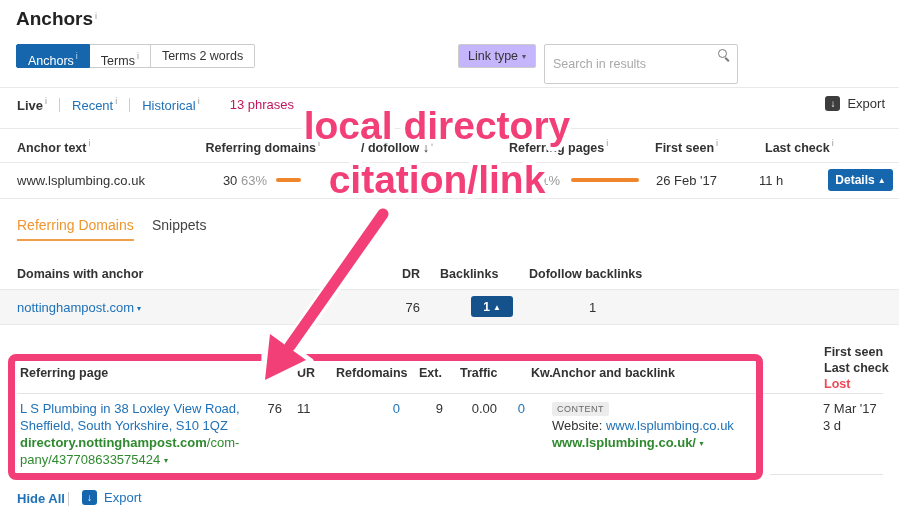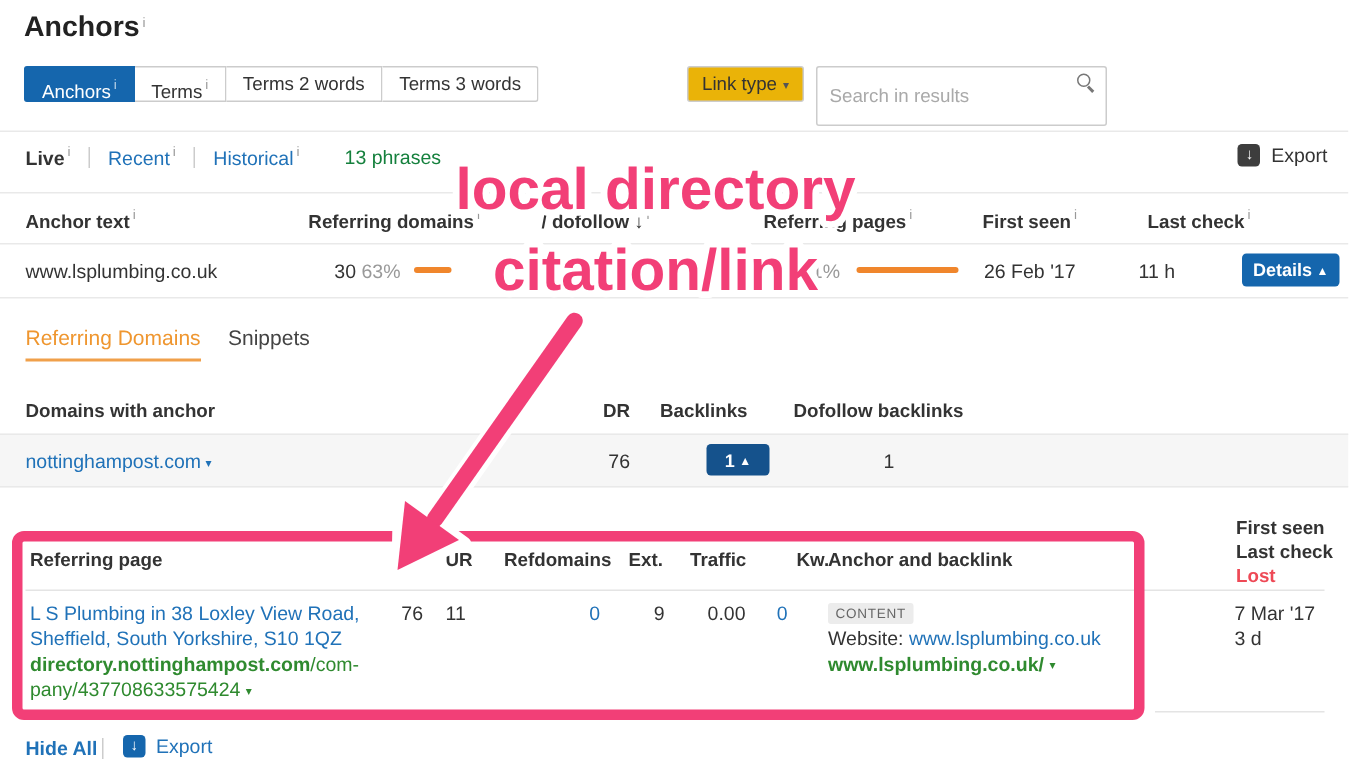--- a/index.html
+++ b/index.html
@@ -22,41 +22,41 @@
     height:24px; line-height:22px; padding:0 11px; font-size:12.5px; color:#333;
     border:1px solid #ccc; border-left:none; background:#fff; cursor:pointer; white-space:nowrap;
   }
   .tab:first-child { border-left:1px solid #ccc; border-radius:2px 0 0 2px; }
   .tab:last-child { border-radius:0 2px 2px 0; }
   .tab.active { background:#1566ad; border-color:#1566ad; color:#fff; }
   .tab.active sup.info { color:#bcd4e8; }
 
   .linktype-btn {
     left:458px; top:44px; height:24px; line-height:22px; padding:0 9px;
-    border:1px solid #ccc; border-radius:2px; background:#eab308; font-size:12.5px; color:#333; cursor:pointer;
+    border:1px solid #ccc; border-radius:2px; background:#c4b5fd; font-size:12.5px; color:#333; cursor:pointer;
   }
   .caret-down-sm { font-size:8px; color:#555; margin-left:4px; vertical-align:1px; }
 
   .search-wrap { left:544px; top:44px; width:194px; height:40px; }
   .search-input {
     width:100%; height:100%; border:1px solid #ccc; border-radius:2px; padding:0 26px 0 8px;
     font-size:12.5px; color:#333; font-family:inherit; outline:none;
   }
   .search-input::placeholder { color:#a9a9a9; }
   .search-icon { position:absolute; right:7px; top:5px; width:13px; height:13px; }
   .search-icon .lens { position:absolute; left:0; top:0; width:9px; height:9px; border:1.5px solid #777; border-radius:50%; }
   .search-icon .handle { position:absolute; left:8px; top:8px; width:5px; height:1.5px; background:#777; transform:rotate(45deg); transform-origin:0 0; }
 
   
   .mode-row { left:17px; top:96px; display:flex; align-items:center; }
   .mode { font-size:13px; cursor:pointer; }
   .mode.active { font-weight:bold; color:#333; cursor:default; }
   .mode.link { color:#2072b8; }
   .mode-sep { width:1px; height:14px; background:#ccc; margin:0 12px; }
-  .phrase-count { margin-left:30px; color:#15803d; }
+  .phrase-count { margin-left:30px; color:#be185d; }
 
   .export-top { right:14px; top:96px; display:flex; align-items:center; cursor:pointer; }
   .dl-icon { width:15px; height:15px; border-radius:3px; color:#fff; font-size:10px; line-height:15px; text-align:center; margin-right:7px; }
   .dl-icon.dark { background:#3d3d3d; }
   .dl-icon.blue { background:#1566ad; }
   .hr { left:0; width:899px; height:0; border-top:1px solid #e9e9e9; }
 
   
   .th { font-weight:bold; font-size:12.5px; color:#333; white-space:nowrap; }
   .bar { height:4px; border-radius:2px; background:#f0862c; }
@@ -105,21 +105,20 @@
 <body>
 
 <div class="abs page-title">
   <span>Anchors</span><sup class="info">i</sup>
 </div>
 
 <div class="abs tabbar">
   <div class="tab active"><span>Anchors</span><sup class="info">i</sup></div>
   <div class="tab"><span>Terms</span><sup class="info">i</sup></div>
   <div class="tab"><span>Terms 2 words</span></div>
-  <div class="tab"><span>Terms 3 words</span></div>
 </div>
 
 <button class="abs linktype-btn">
   <span>Link type</span><span class="caret-down-sm">▾</span>
 </button>
 
 <div class="abs search-wrap">
   <input class="search-input" type="text" placeholder="Search in results" style="">
   <span class="search-icon">
       <span class="lens"></span>

